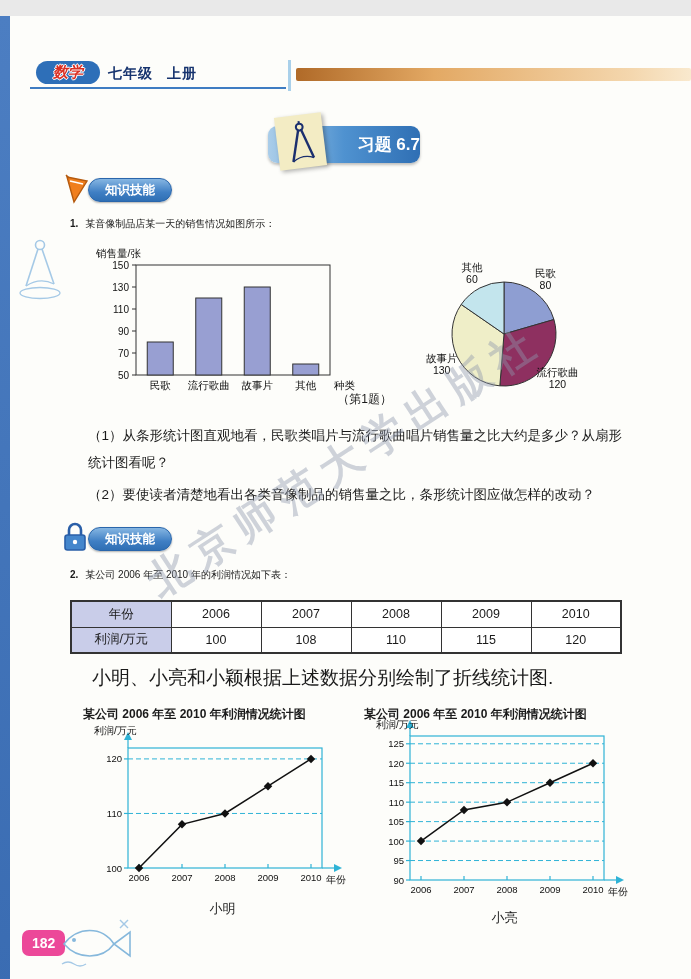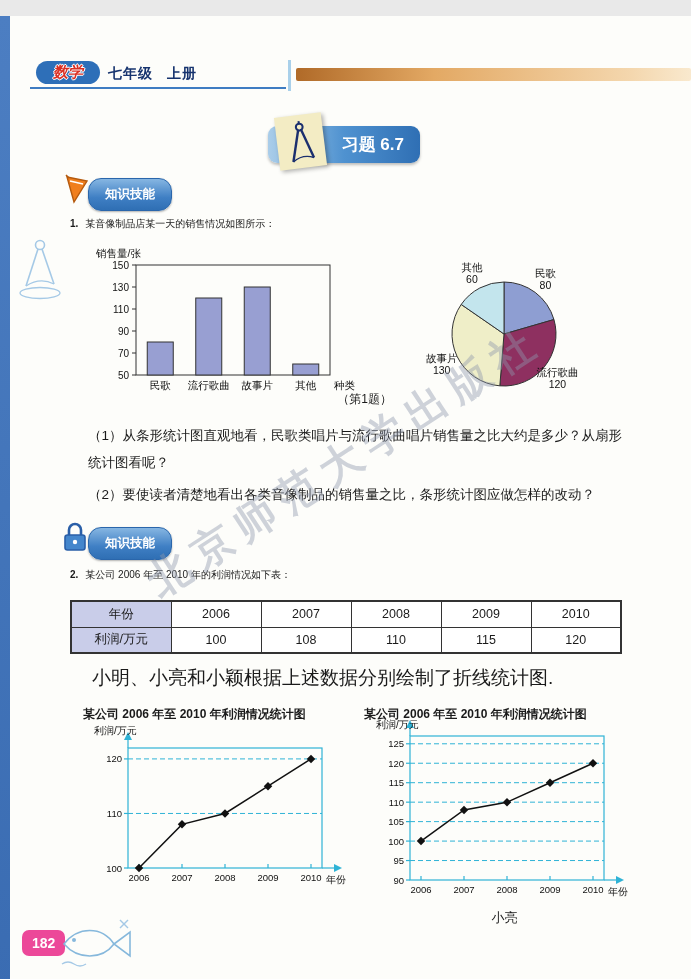--- a/index.html
+++ b/index.html
@@ -15,27 +15,27 @@
         text-shadow:-1px 0 #fff,1px 0 #fff,0 -1px #fff,0 1px #fff;}
   .grade{position:absolute;left:108px;top:49px;font-size:14px;font-weight:bold;color:#16336e;letter-spacing:1px;}
   .grade span + span{margin-left:14px;}
   .header-rule{position:absolute;left:30px;top:71px;width:256px;height:2px;background:#3e7cc2;}
   .header-divider{position:absolute;left:288px;top:44px;width:3px;height:31px;background:#a9d0ea;}
   .header-bar{position:absolute;left:296px;top:52px;width:395px;height:13px;border-radius:2px;
               background:linear-gradient(90deg,#b06a28,#e3a964 35%,#f4d7ae 85%,#f9e9ce);}
   
   .exercise-badge{position:absolute;left:268px;top:110px;width:152px;height:37px;border-radius:9px;
                   background:linear-gradient(90deg,#aacde9,#4f92d0 50%,#2f6fb4);
-                  display:flex;align-items:center;justify-content:flex-end;padding-right:16px;
+                  display:flex;align-items:center;justify-content:flex-end;
                   color:#fff;font-weight:bold;font-size:17px;box-shadow:0 2px 3px rgba(0,0,0,.25);}
   .note{position:absolute;left:277px;top:99px;width:47px;height:53px;background:#f3ecc4;
         transform:rotate(-7deg);box-shadow:2px 2px 4px rgba(0,0,0,.3);z-index:2;
         display:flex;align-items:center;justify-content:center;}
   
-  .badge{position:absolute;height:33px;padding:0 16px;border-radius:13px;color:#fff;
+  .badge{position:absolute;height:24px;padding:0 16px;border-radius:13px;color:#fff;
          font-size:12.5px;font-weight:bold;display:inline-flex;align-items:center;
          background:linear-gradient(180deg,#86b6e2,#3f7fc4 60%,#2f6fb4);
          border:1.5px solid #2a66ab;box-shadow:0 1px 2px rgba(0,0,0,.3);}
   .badge-skills{left:88px;top:162px;}
   .badge-solving{left:88px;top:511px;}
   .cone-icon{position:absolute;left:64px;top:156px;z-index:2;}
   .lock-icon{position:absolute;left:62px;top:505px;z-index:2;}
   .deco-compass{position:absolute;left:12px;top:220px;}
   .fish{position:absolute;left:58px;top:898px;}
   
@@ -280,20 +280,21 @@
       <text x="231" y="177" font-size="9.5" fill="#111" text-anchor="middle">2010</text>
       <text x="246" y="179" font-size="10" fill="#111">年份</text>
       <text x="14" y="12" font-size="10" fill="#111">利润/万元</text>
       <polyline points="59,125.08108108108108 102,93.94594594594594 145,86.16216216216216 188,66.70270270270271 231,47.24324324324324" fill="none" stroke="#111111" stroke-width="1.5"></polyline>
       <rect x="56" y="122.08108108108108" width="6" height="6" fill="#111111" transform="rotate(45 59 125.08108108108108)"></rect>
       <rect x="99" y="90.94594594594594" width="6" height="6" fill="#111111" transform="rotate(45 102 93.94594594594594)"></rect>
       <rect x="142" y="83.16216216216216" width="6" height="6" fill="#111111" transform="rotate(45 145 86.16216216216216)"></rect>
       <rect x="185" y="63.70270270270271" width="6" height="6" fill="#111111" transform="rotate(45 188 66.70270270270271)"></rect>
       <rect x="228" y="44.24324324324324" width="6" height="6" fill="#111111" transform="rotate(45 231 47.24324324324324)"></rect>
     </svg>
+  <div class="chart-caption c1">小明</div>
   <div class="chart-caption c2">小亮</div>
 
   <div class="pagenum">182</div>
   <svg class="fish" width="80" height="60" viewBox="0 0 80 60">
     <path d="M6 30 C 20 12, 44 12, 56 30 C 44 46, 20 46, 6 30 Z" fill="none" stroke="#86b8dc" stroke-width="1.6"></path>
     <path d="M56 30 L72 18 L72 42 Z" fill="none" stroke="#86b8dc" stroke-width="1.6"></path>
     <circle cx="16" cy="26" r="2" fill="#86b8dc"></circle>
     <line x1="62" y1="6" x2="70" y2="14" stroke="#a5c9e6" stroke-width="1.5"></line>
     <line x1="70" y1="6" x2="62" y2="14" stroke="#a5c9e6" stroke-width="1.5"></line>
     <path d="M4 50 Q10 46 16 50 T28 50" fill="none" stroke="#a5c9e6" stroke-width="1.3"></path>

